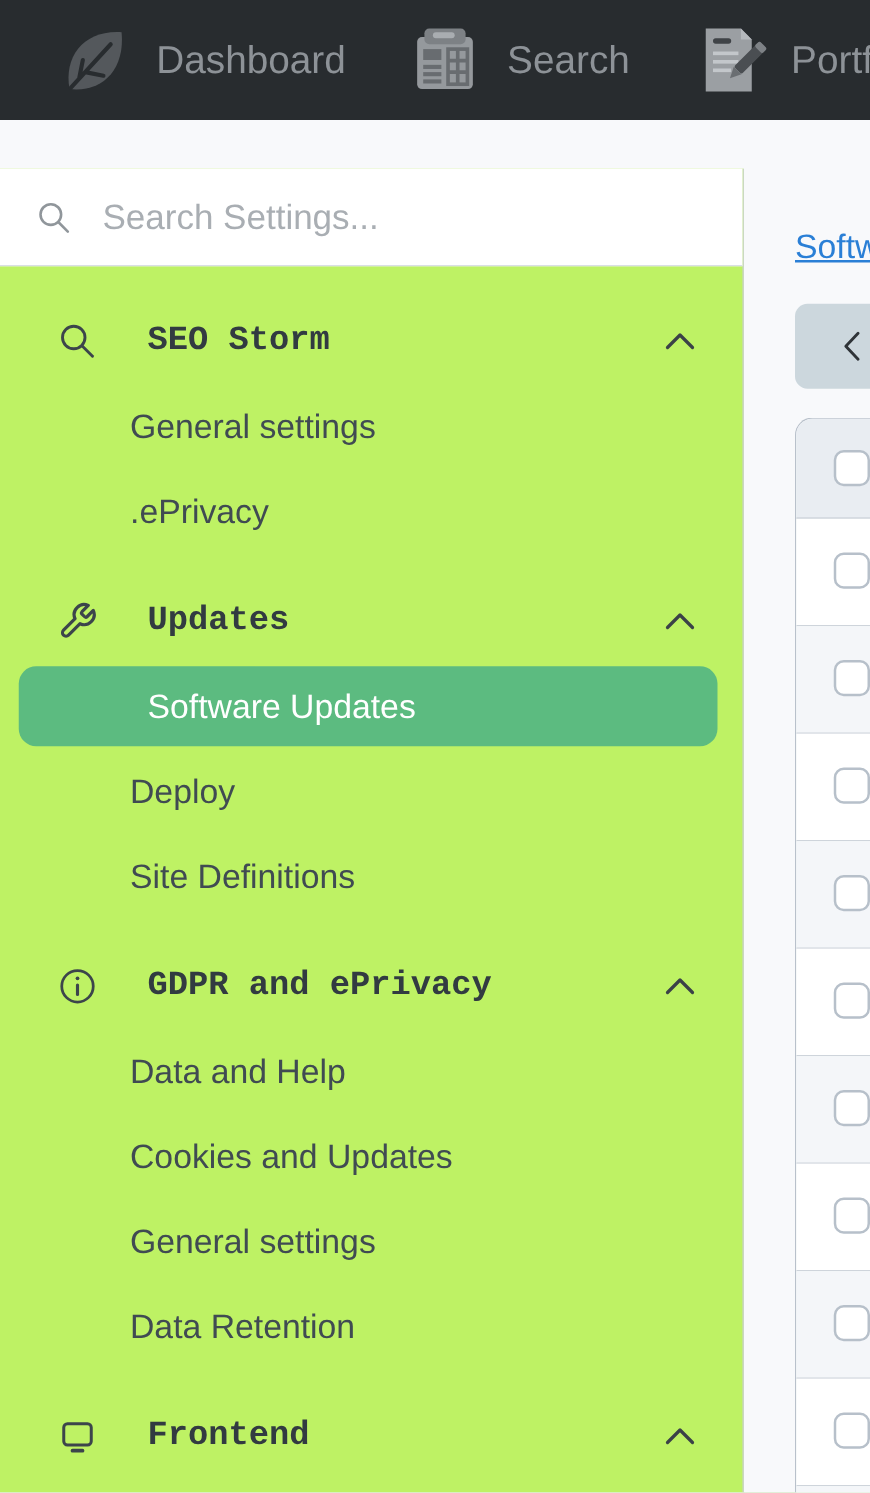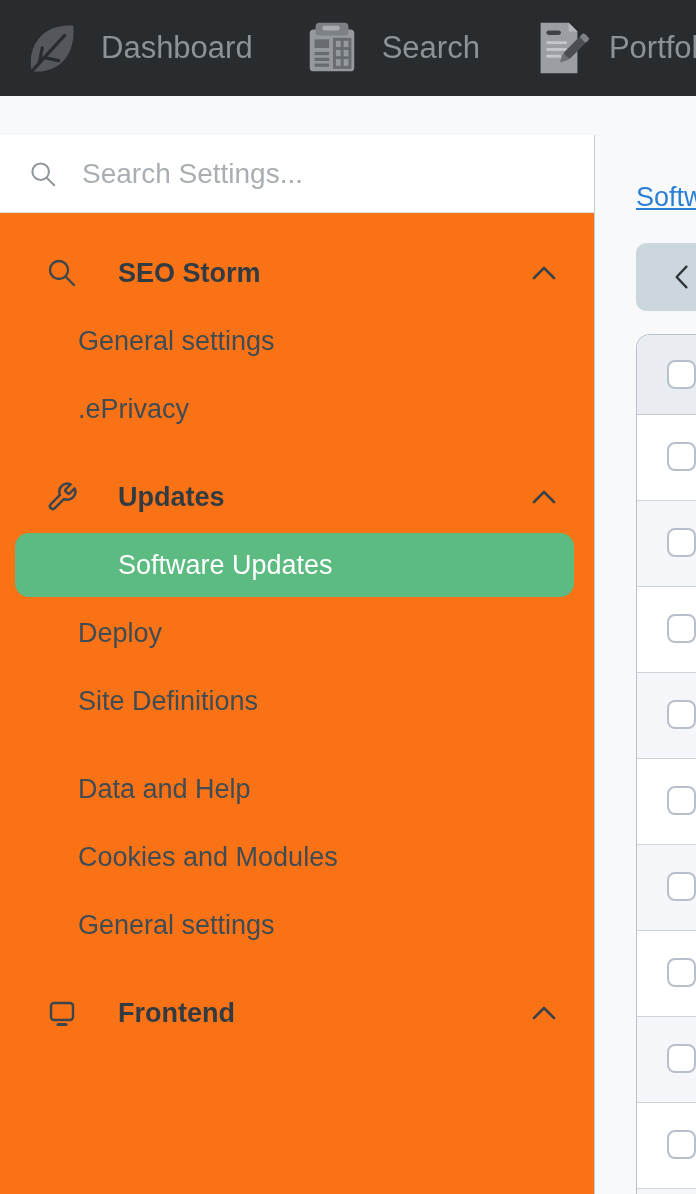--- a/index.html
+++ b/index.html
@@ -6,59 +6,59 @@
   html,body { background:#e0e3e7; }
   .app {
     position:relative; width:696px; height:1194px; overflow:hidden;
     background:#f8f9fb; font-family:"Liberation Sans", sans-serif;
   }
 
   
   .topbar {
     position:absolute; top:0; left:0; width:696px; height:96px;
     background:#282c2f; display:flex; align-items:center;
-    padding-left:20px; gap:48px;
+    padding-left:44px; gap:48px;
   }
   .nav-item { display:flex; align-items:center; gap:19px; flex:0 0 auto; cursor:pointer; }
   .nav-icon { width:62px; height:62px; flex:0 0 auto; }
   .nav-icon svg { width:62px; height:62px; display:block; }
   .nav-label { font-size:31px; color:#8d9297; white-space:nowrap; }
 
   
   .sidebar {
     position:absolute; top:135px; left:0; width:595px; height:1059px;
-    background:#f97316; border-right:1.5px solid #c9ced4;
+    background:#bef264; border-right:1.5px solid #c9ced4;
   }
   .search-row {
     position:absolute; top:0; left:0; width:100%; height:78px;
     background:#ffffff; border-bottom:1px solid #dadfe4;
     display:flex; align-items:center; padding-left:28px; gap:24px;
   }
   .search-row svg { width:30px; height:30px; display:block; }
   .search-input {
     border:none; outline:none; background:transparent;
     font-size:28px; color:#3e4a51; width:430px;
     font-family:"Liberation Sans", sans-serif;
   }
   .search-input::placeholder { color:#a9aeb3; opacity:1; }
 
   .nav-list { position:absolute; top:78px; left:0; right:0; bottom:0; padding-top:26px; overflow:hidden; }
   .section + .section { margin-top:20px; }
-  .section-header { position:relative; height:68px; cursor:pointer; }
+  .section-header { position:relative; height:68px; cursor:pointer;font-family:Liberation Mono, monospace; }
   .section-icon { position:absolute; left:46px; top:50%; transform:translateY(-50%); width:32px; height:32px; }
   .section-icon svg { width:32px; height:32px; display:block; }
   .section-label {
     position:absolute; left:118px; top:50%; transform:translateY(-50%);
     font-size:27px; font-weight:700; color:#323b41; white-space:nowrap;
   }
   .chevron { position:absolute; right:38px; top:50%; transform:translateY(-50%); width:24px; height:15px; }
   .chevron svg { width:24px; height:15px; display:block; }
 
   .sub-item {
-    height:68px; display:flex; align-items:center; padding-left:78px;
+    height:68px; display:flex; align-items:center; padding-left:104px;
     font-size:27px; color:#404b52; cursor:pointer; white-space:nowrap;
   }
   .sub-item.selected {
     height:64px; margin:2px 20px 2px 15px; padding-left:103px;
     background:#5cbb80; border-radius:14px; color:#ffffff;
   }
 
   
   .content { position:absolute; top:135px; left:596px; width:100px; height:1059px; background:#f8f9fb; }
   .crumb {
@@ -183,23 +183,39 @@
               <polyline points="2,12.5 12,2.5 22,12.5"></polyline>
             </svg>
           </span>
         </div>
         <div class="sub-item selected">Software Updates</div>
         <div class="sub-item">Deploy</div>
         <div class="sub-item">Site Definitions</div>
       </div>
 
       <div class="section">
+        <div class="section-header">
+          <span class="section-icon">
+            <svg viewBox="0 0 32 32" fill="none" stroke="#3c454b" stroke-width="2.2" stroke-linecap="round">
+              <circle cx="16" cy="16" r="12.6"></circle>
+              <line x1="16" y1="15" x2="16" y2="22.5" stroke-width="2.5"></line>
+              <circle cx="16" cy="9.6" r="1.5" fill="#3c454b" stroke="none"></circle>
+            </svg>
+          </span>
+          <span class="section-label">GDPR and ePrivacy</span>
+          <span class="chevron">
+            <svg viewBox="0 0 24 15" fill="none" stroke="#3b4247" stroke-width="2.6" stroke-linecap="round" stroke-linejoin="round">
+              <polyline points="2,12.5 12,2.5 22,12.5"></polyline>
+            </svg>
+          </span>
+        </div>
         <div class="sub-item">Data and Help</div>
-        <div class="sub-item">Cookies and Modules</div>
+        <div class="sub-item">Cookies and Updates</div>
         <div class="sub-item">General settings</div>
+        <div class="sub-item">Data Retention</div>
       </div>
 
       <div class="section">
         <div class="section-header">
           <span class="section-icon">
             <svg viewBox="0 0 32 32" fill="none" stroke="#3c454b" stroke-width="2.4" stroke-linecap="round">
               <rect x="5" y="6" width="22" height="17" rx="3"></rect>
               <line x1="12" y1="27.5" x2="20" y2="27.5" stroke-width="3"></line>
             </svg>
           </span>

